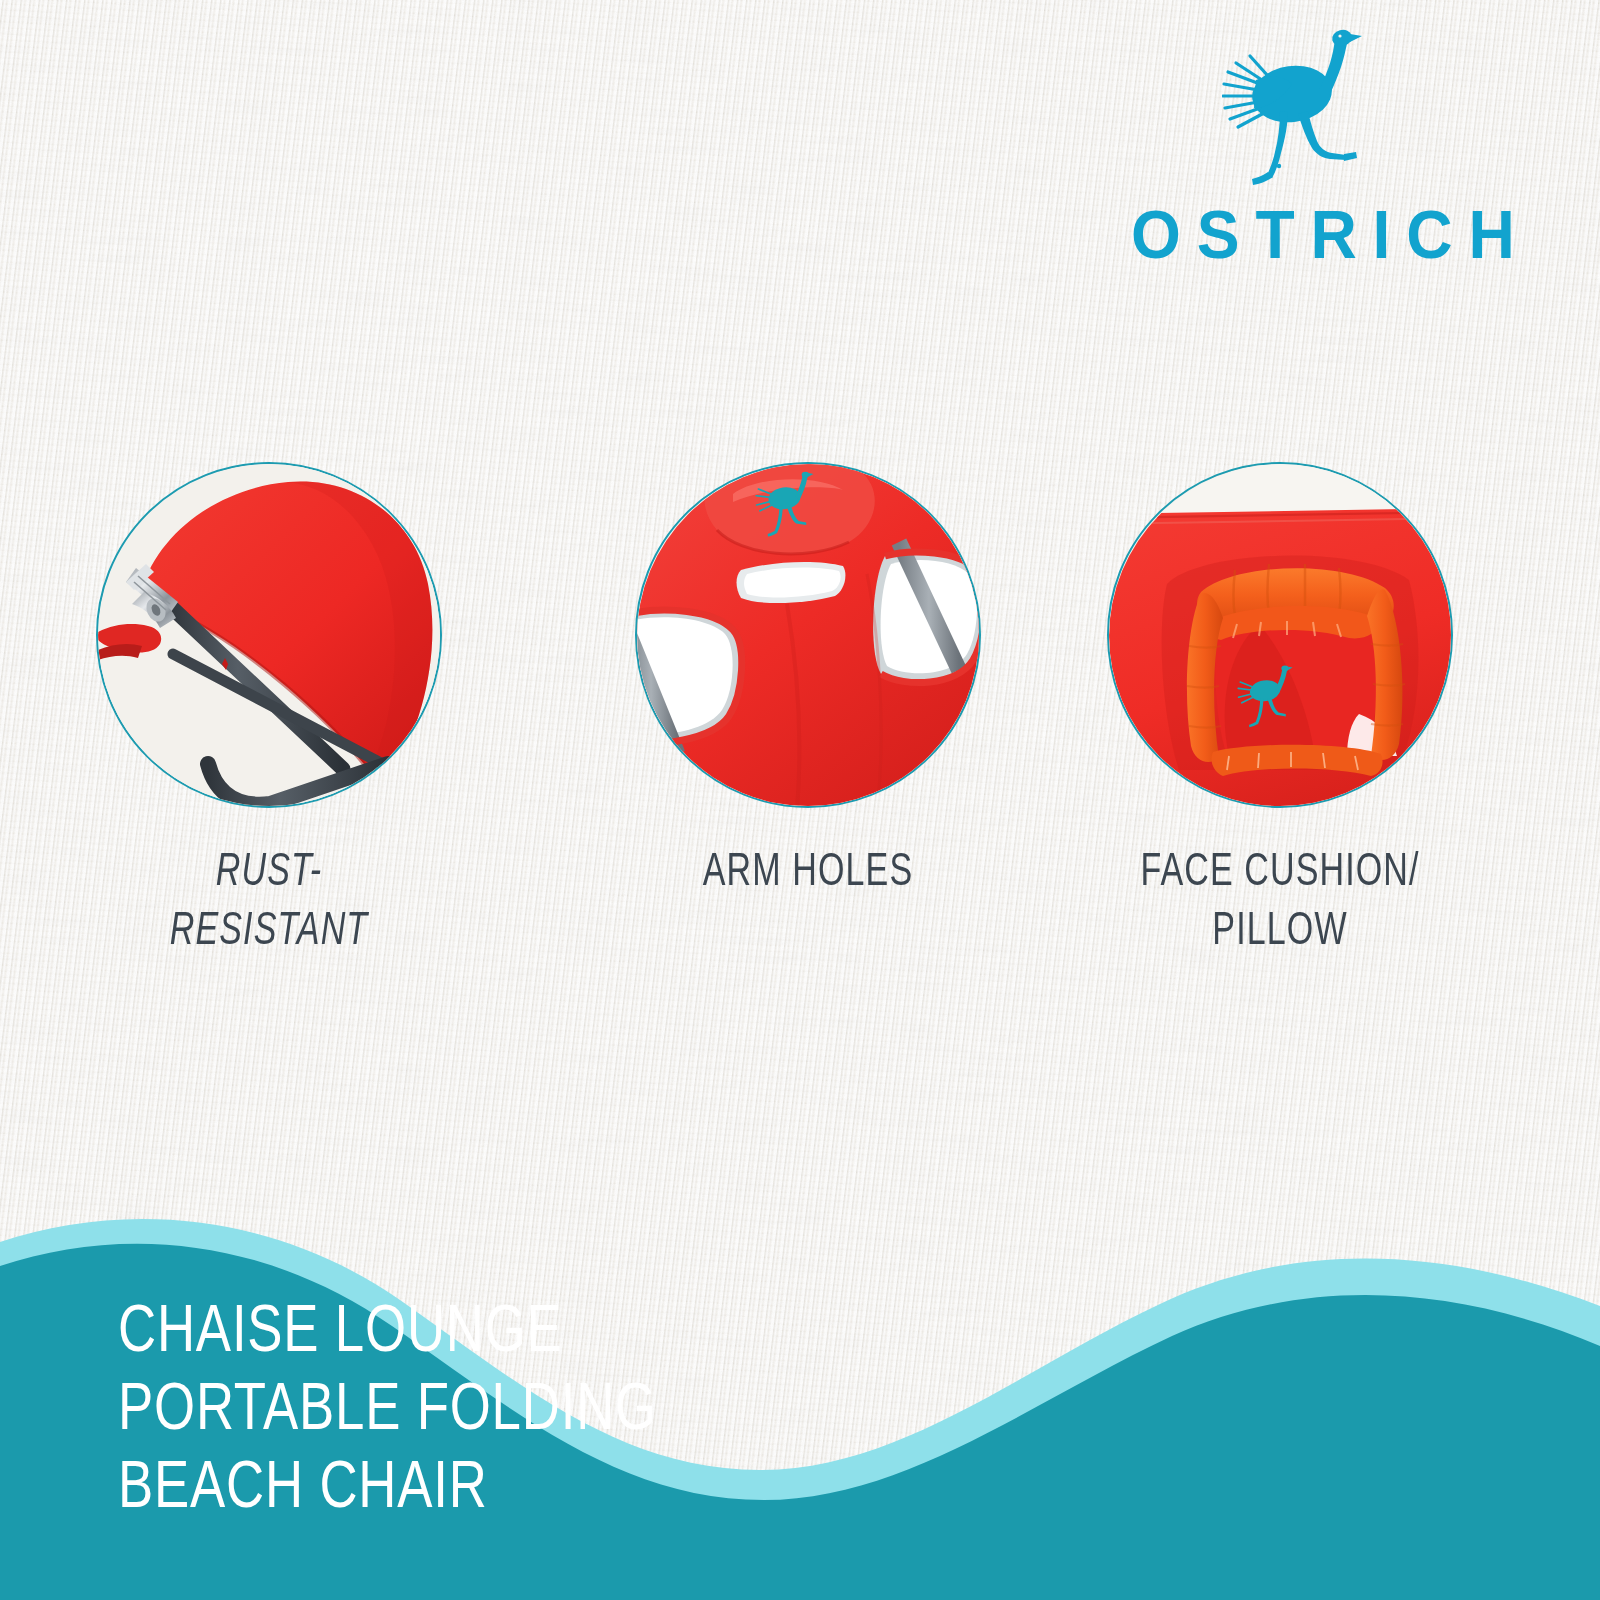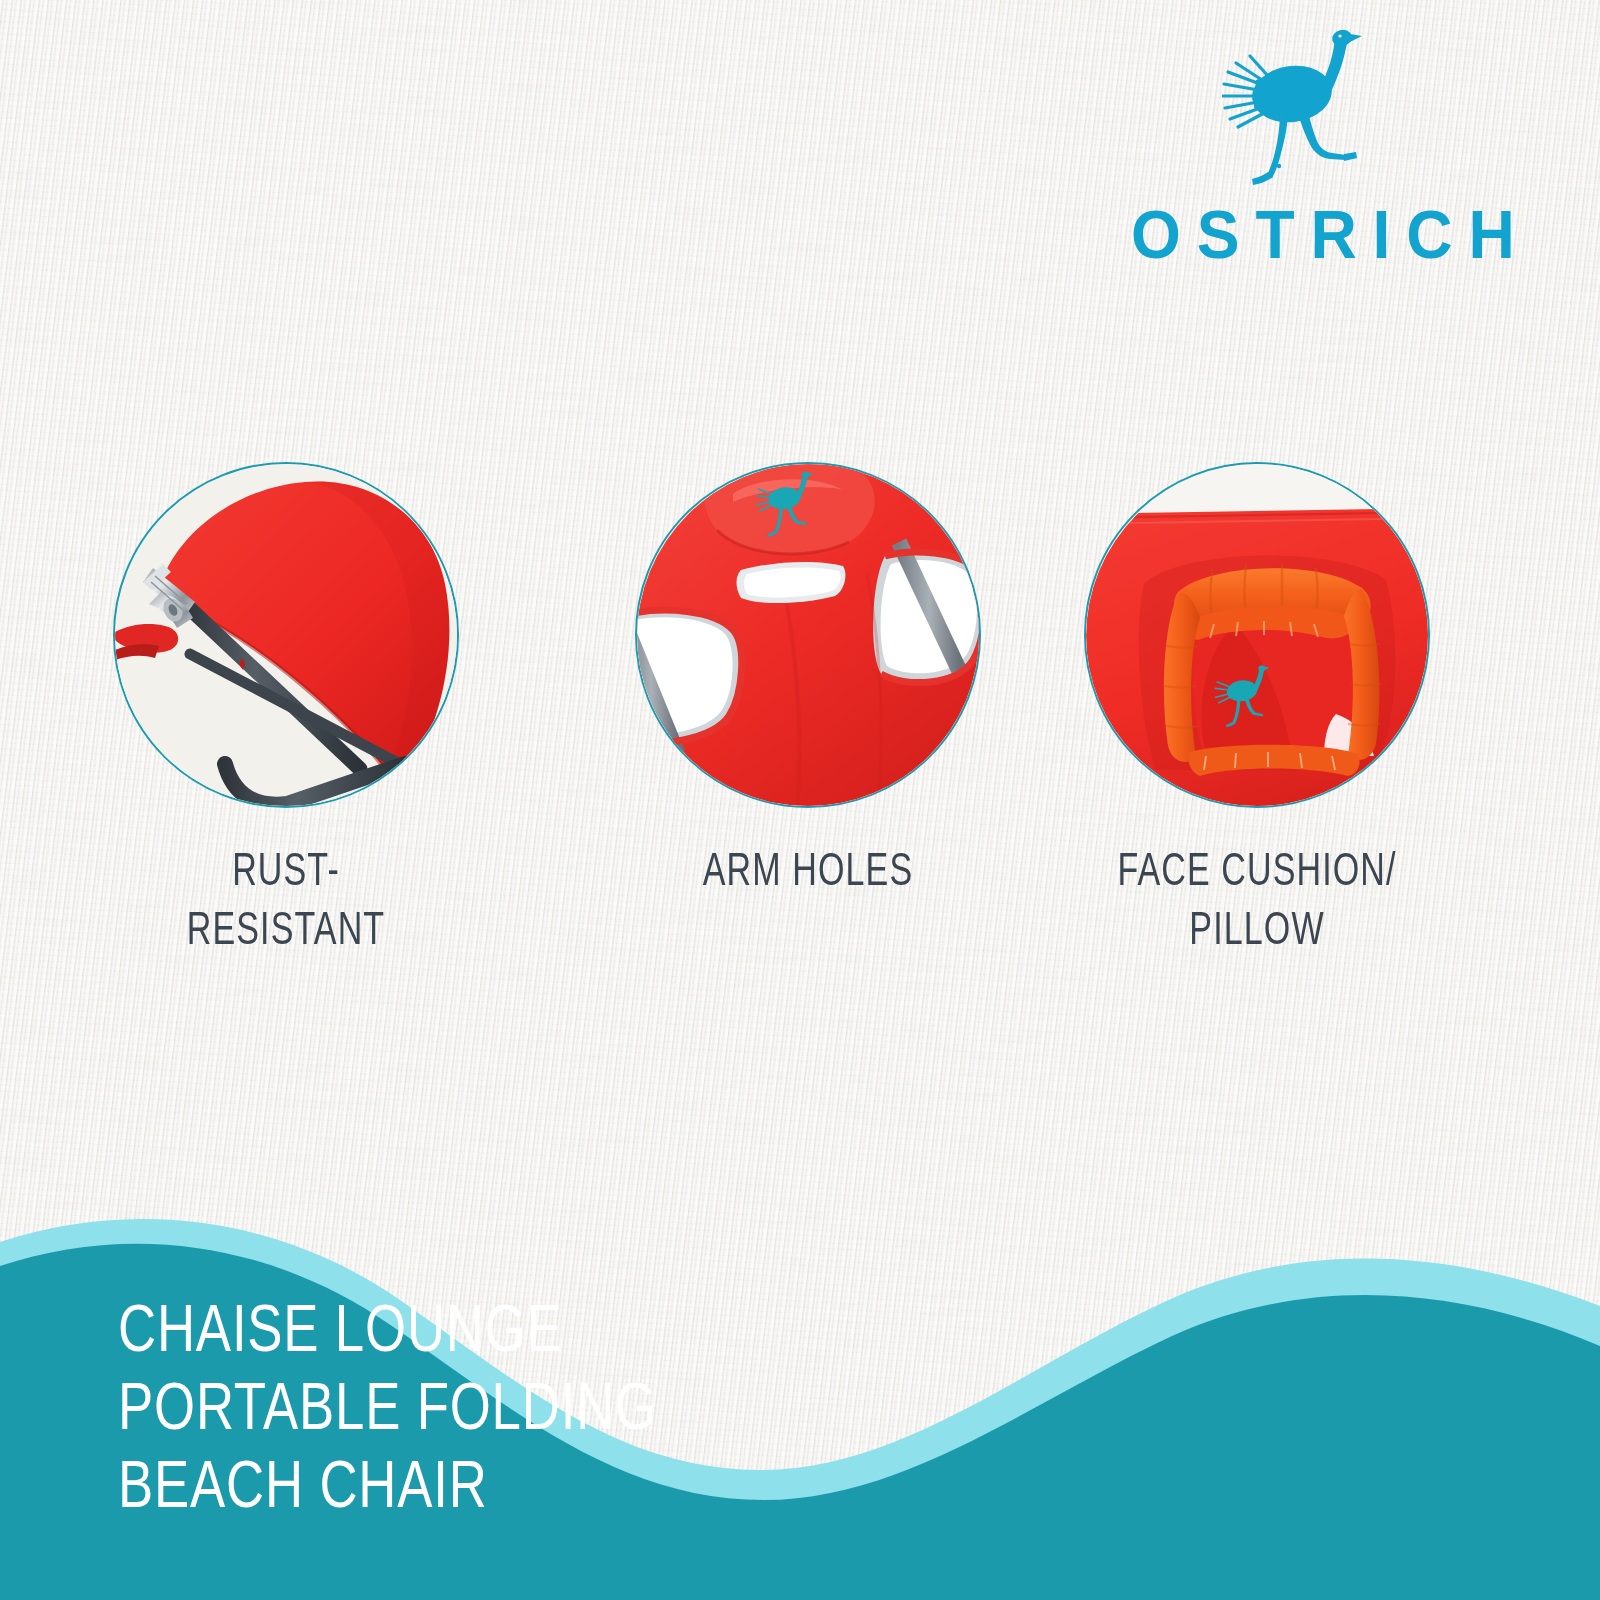--- a/index.html
+++ b/index.html
@@ -69,23 +69,23 @@
 
   
   .features {
     position: absolute;
     top: 462px;
     left: 0;
     width: 1600px;
     height: 560px;
   }
   .feature { position: absolute; top: 0; width: 440px; }
-  .feature-1 { left: 66px; }
+  .feature-1 { left: 49px; font-style: italic; }
   .feature-2 { left: 588px; }
-  .feature-3 { left: 1037px; }
+  .feature-3 { left: 1060px; }
 
   .circle {
     position: relative;
     width: 346px;
     height: 346px;
     margin: 0 auto;
     border-radius: 50%;
     overflow: hidden;
     border: 2px solid #1c9bb0;
     box-sizing: border-box;

